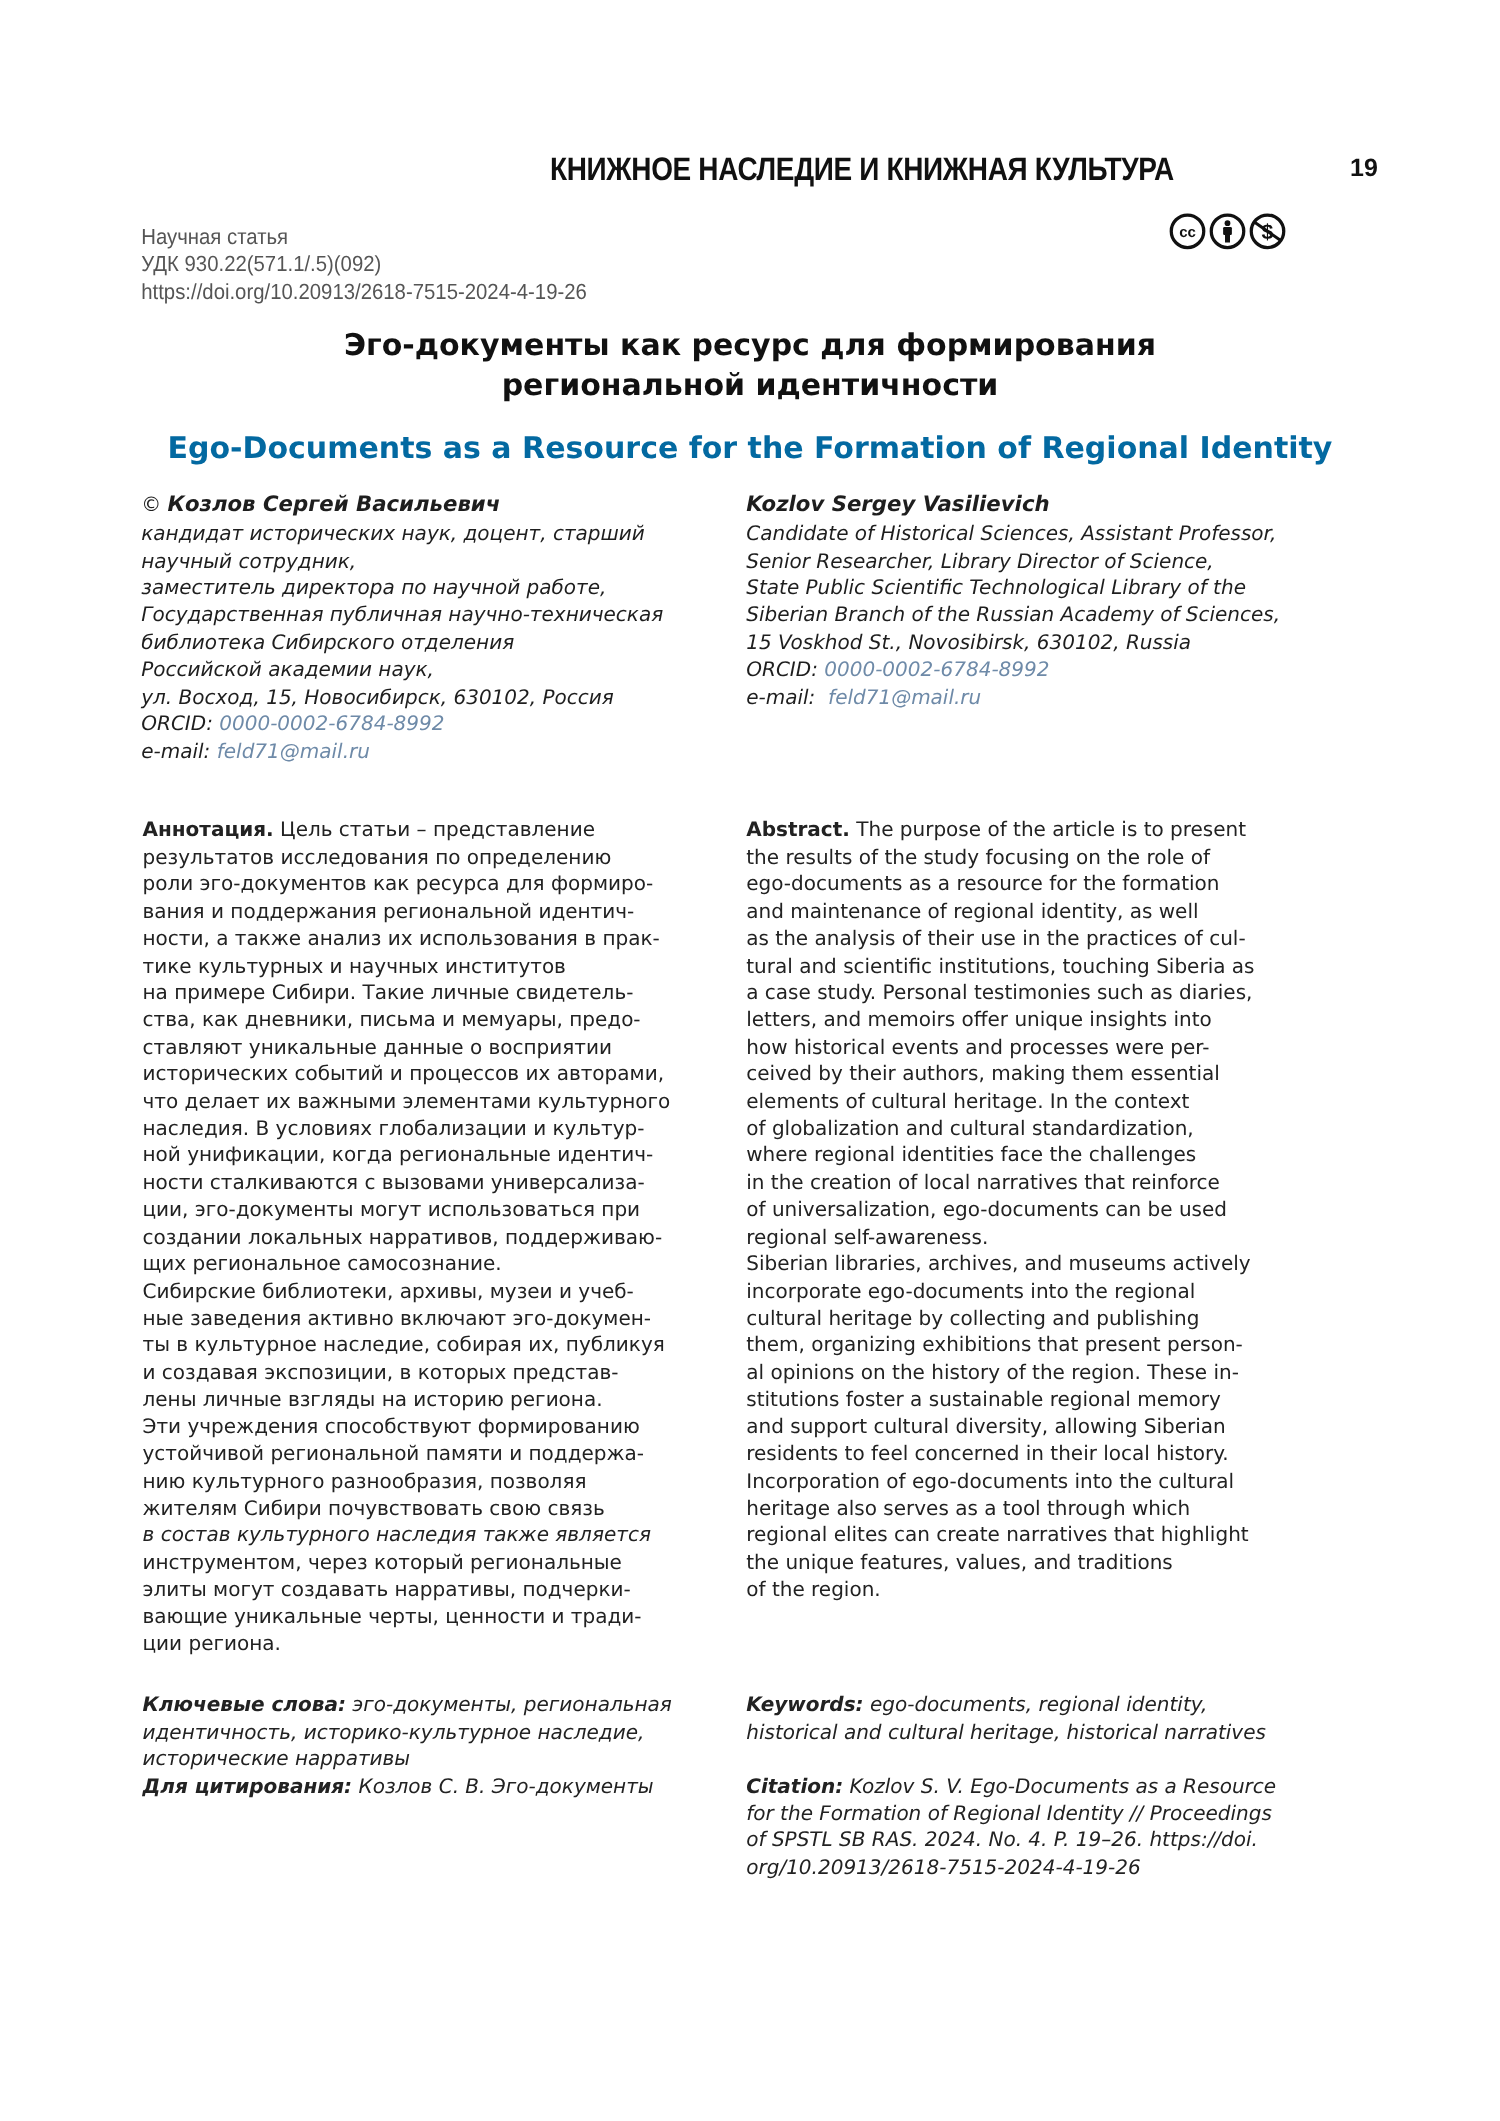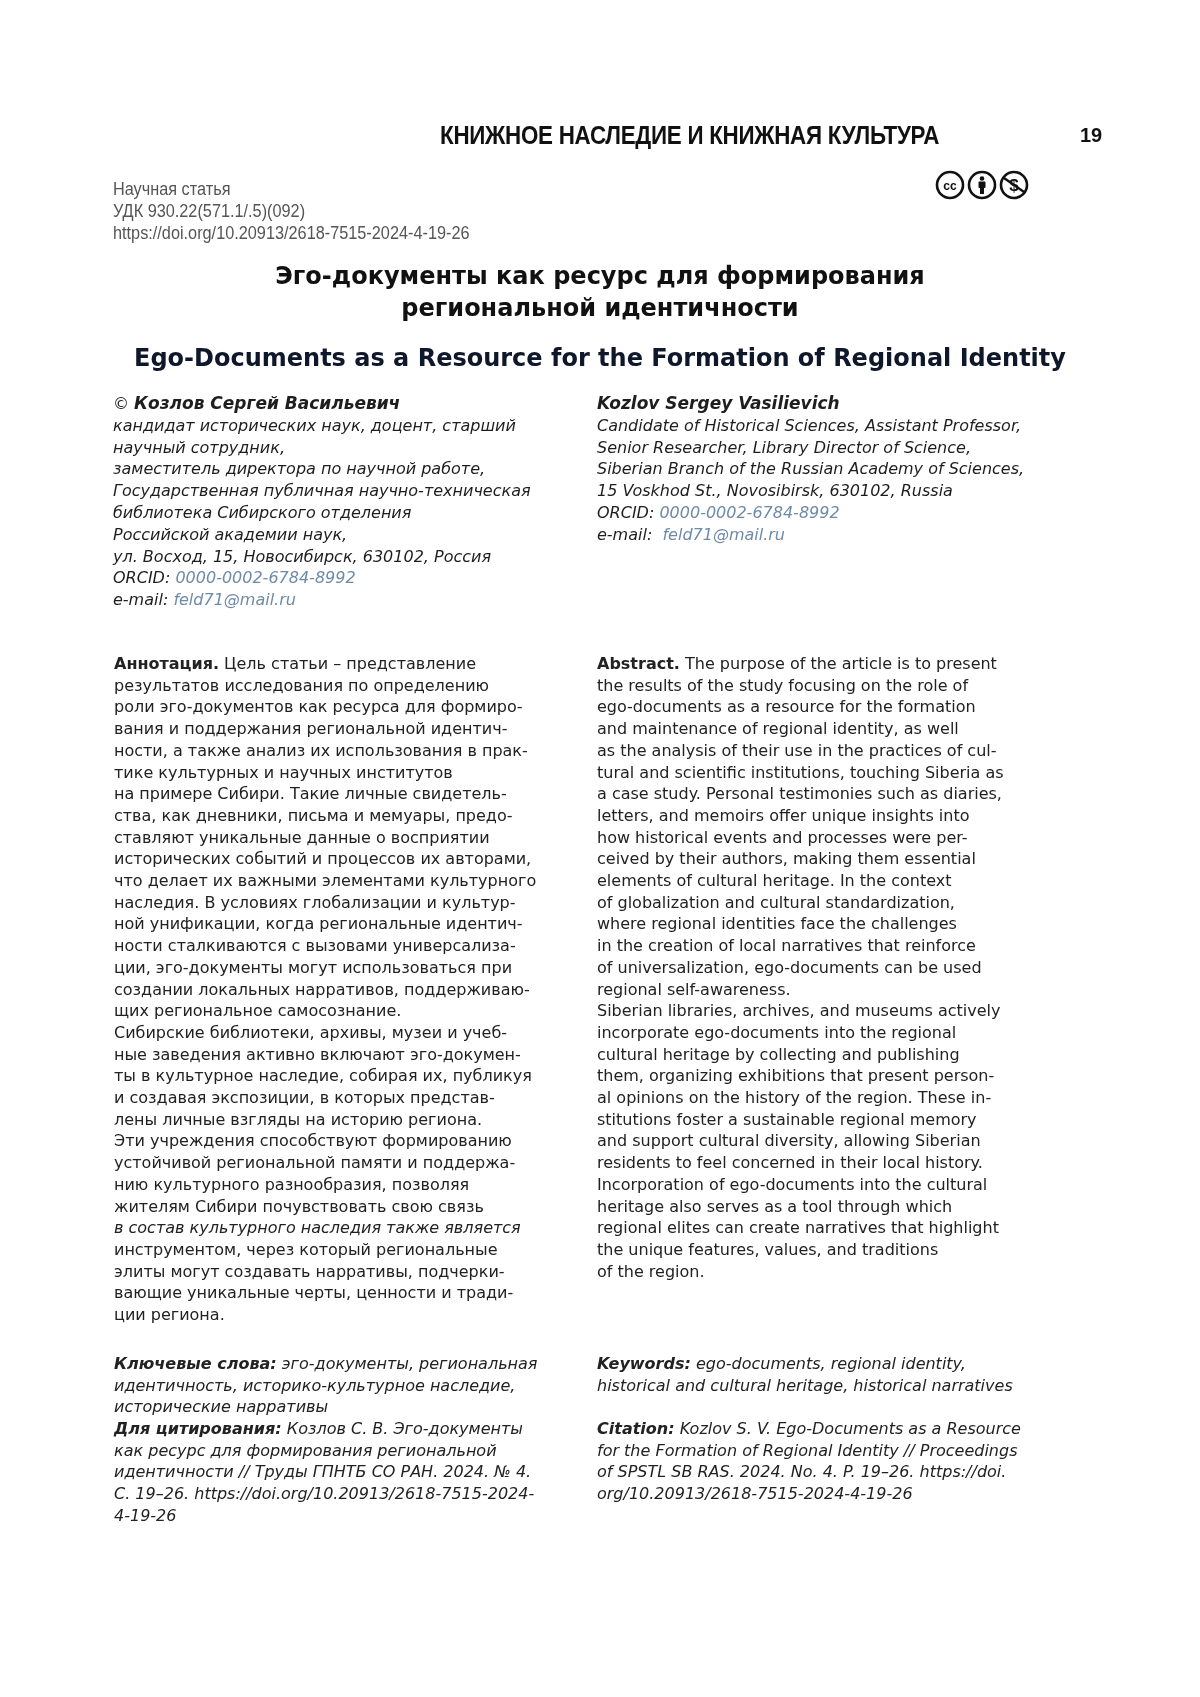--- a/index.html
+++ b/index.html
@@ -26,21 +26,21 @@
   .cc-icons { left: 935px; top: 170px; display: flex; gap: 2px; }
   .cc-icons span { display: inline-block; width: 30px; height: 30px; }
   .title-ru {
     left: 0; width: 1200px; top: 260px; text-align: center;
     font-family: "DejaVu Sans", sans-serif; font-weight: bold;
     font-size: 24px; line-height: 32px; color: #111;
   }
   .title-en {
     left: 0; width: 1200px; top: 342px; text-align: center;
     font-family: "DejaVu Sans", sans-serif; font-weight: bold;
-    font-size: 24px; line-height: 32px; color: #0f172a;
+    font-size: 24px; line-height: 32px; color: #0369a1;
   }
   .author { font-family: "DejaVu Sans", sans-serif; font-size: 16px; line-height: 21.8px; font-style: italic; }
   .author .name { font-weight: bold; font-size: 17px; }
   .author-ru { left: 113px; top: 393px; width: 440px; }
   .author-en { left: 597px; top: 393px; width: 440px; }
   .link { color: #6e8aa8; font-style: italic; }
   .abstract {
     font-family: "DejaVu Sans", sans-serif; font-size: 16px; line-height: 21.7px; color: #222;
   }
   .abstract .lbl { font-weight: bold; }
@@ -109,20 +109,21 @@
     </div>
   <div><span>ORCID:</span> <span class="link">0000-0002-6784-8992</span></div>
   <div><span>e-mail:</span> <span class="link">feld71@mail.ru</span></div>
 </div>
 
 <div class="abs author author-en">
   <div><span class="name">Kozlov Sergey Vasilievich</span></div>
   <div id="author-en-lines">
       <span class="line" style="display: block; width: max-content;">Candidate of Historical Sciences, Assistant Professor,</span>
       <span class="line" style="display: block; width: max-content;">Senior Researcher, Library Director of Science,</span>
+      <span class="line" style="display: block; width: max-content;">State Public Scientific Technological Library of the</span>
       <span class="line" style="display: block; width: max-content;">Siberian Branch of the Russian Academy of Sciences,</span>
       <span class="line" style="display: block; width: max-content;">15 Voskhod St., Novosibirsk, 630102, Russia</span>
     </div>
   <div><span>ORCID:</span> <span class="link">0000-0002-6784-8992</span></div>
   <div><span>e-mail:</span>&nbsp; <span class="link">feld71@mail.ru</span></div>
 </div>
 
 <div class="abs abstract abs-ru">
   <span class="line" style="display: block; width: max-content;"><span class="lbl">Аннотация.</span> <span>Цель статьи – представление</span></span>
   <div id="abs-ru-lines">
@@ -195,26 +196,20 @@
 
 <div class="abs kw kw-ru">
   <span class="line" style="display: block; width: max-content;"><span class="lbl">Ключевые слова:</span> <span>эго-документы, региональная</span></span>
   <div id="kw-ru-lines">
       <span class="line" style="display: block; width: max-content;">идентичность, историко-культурное наследие,</span>
       <span class="line" style="display: block; width: max-content;">исторические нарративы</span>
     </div>
 </div>
 <div class="abs kw cit-ru">
   <span class="line" style="display: block; width: max-content;"><span class="lbl">Для цитирования:</span> <span>Козлов С. В. Эго-документы</span></span>
-  <div id="cit-ru-lines">
-      <span class="line" style="display: block; width: max-content;">как ресурс для формирования региональной</span>
-      <span class="line" style="display: block; width: max-content;">идентичности // Труды ГПНТБ СО РАН. 2024. № 4.</span>
-      <span class="line" style="display: block; width: max-content;">С. 19–26. https://doi.org/10.20913/2618-7515-2024-</span>
-      <span class="line" style="display: block; width: max-content;">4-19-26</span>
-    </div>
 </div>
 
 <div class="abs kw kw-en">
   <span class="line" style="display: block; width: max-content;"><span class="lbl">Keywords:</span> <span>ego-documents, regional identity,</span></span>
   <div id="kw-en-lines">
       <span class="line" style="display: block; width: max-content;">historical and cultural heritage, historical narratives</span>
     </div>
 </div>
 <div class="abs kw cit-en">
   <span class="line" style="display: block; width: max-content;"><span class="lbl">Citation:</span> <span>Kozlov S. V. Ego-Documents as a Resource</span></span>

